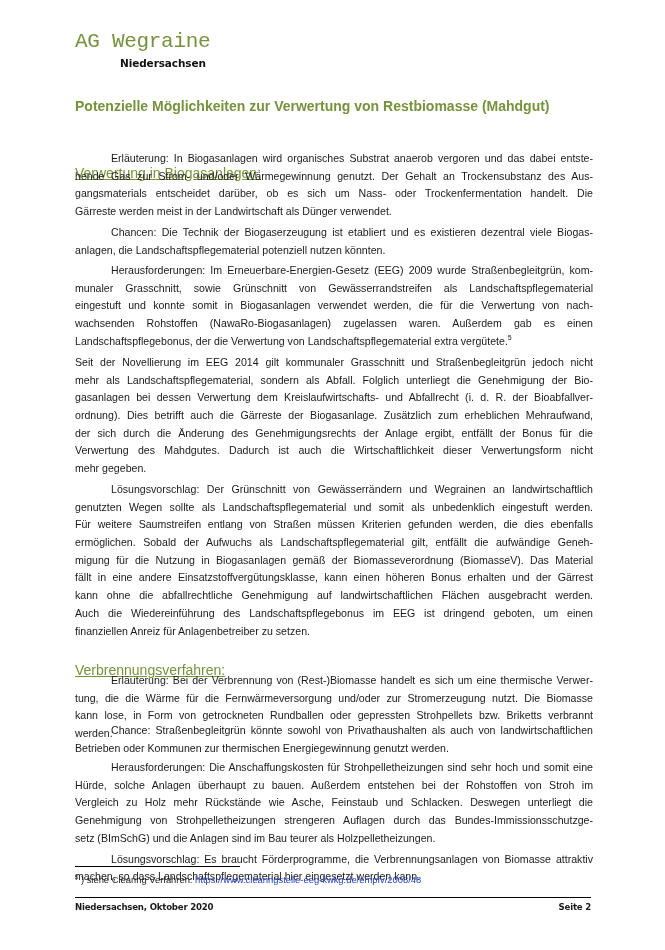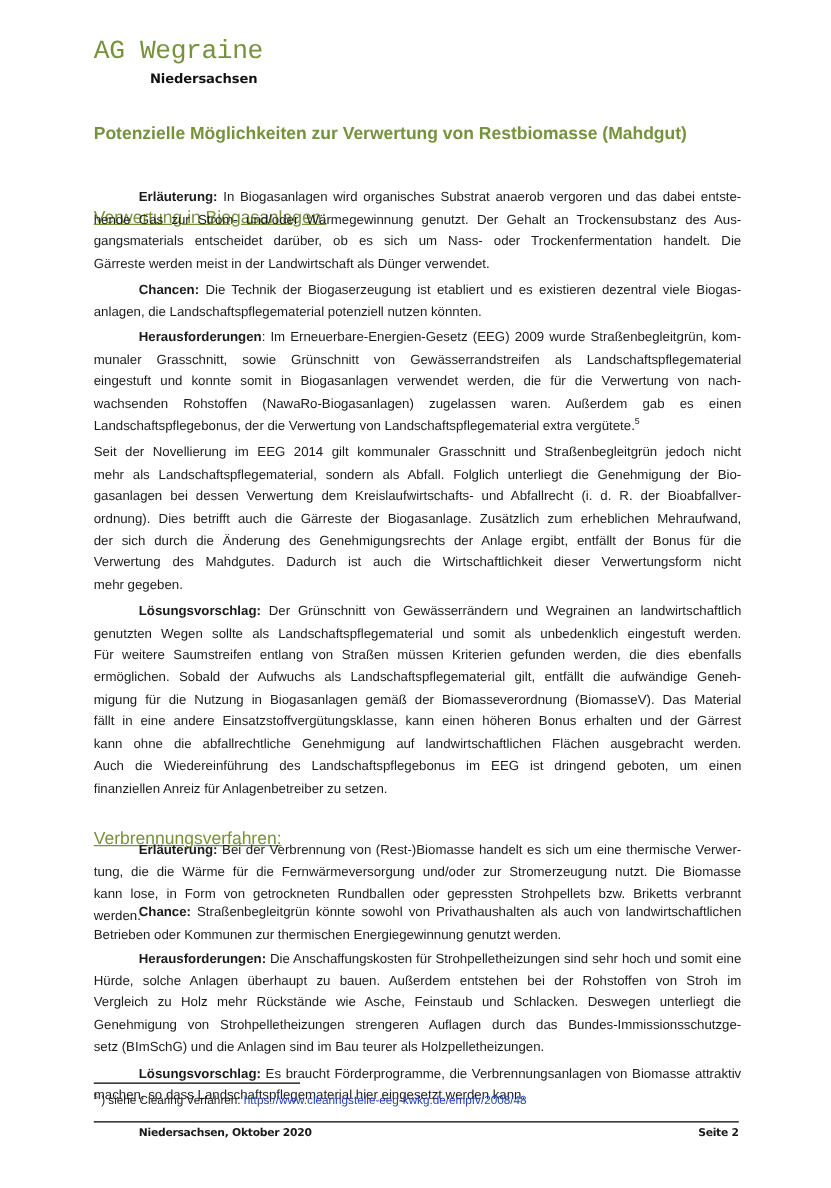--- a/index.html
+++ b/index.html
@@ -11,29 +11,29 @@
   .logo-sub { position: absolute; left: 120px; top: 57px; font-family: "DejaVu Sans", sans-serif;
               font-size: 10.5px; color: #111; font-weight: bold; line-height: 13px; letter-spacing: -0.1px; }
   .doc-title { position: absolute; left: 75px; top: 98px; font-size: 14px; font-weight: bold;
                color: #76923c; line-height: 17px; white-space: nowrap; }
   .section-heading { position: absolute; left: 75px; font-size: 14px; color: #76923c;
                      text-decoration: underline; line-height: 17px; white-space: nowrap; margin-top: 37px; }
   .para { position: absolute; left: 75px; width: 518px; font-size: 10.6px; line-height: 17.7px; }
   .line { display: block; white-space: nowrap; height: 17.7px; text-align: justify;
           text-align-last: justify; }
   .line.last { text-align-last: left; }
-  .lbl { font-weight: bold; padding-left: 36px; }
+  .lbl { font-weight: normal; padding-left: 36px; }
   .sup { font-size: 7px; vertical-align: super; line-height: 0; }
   .fn-sep { position: absolute; left: 75px; top: 866px; width: 165px; height: 0; border-top: 1px solid #000; }
   .footnote { position: absolute; left: 75px; top: 874px; font-size: 9.4px; line-height: 12px; white-space: nowrap; }
   .footnote a { color: #1f3fbf; }
   .fn-sup { font-size: 6px; vertical-align: super; line-height: 0; }
   .footer-rule { position: absolute; left: 75px; top: 897px; width: 516px; height: 0; border-top: 1px solid #000; }
   .footer-left { position: absolute; left: 75px; top: 901px; font-family: "DejaVu Sans", sans-serif;
-                 font-size: 8.6px; font-weight: bold; line-height: 12px; letter-spacing: -0.2px; margin-left: 36px; }
+                 font-size: 8.6px; font-weight: bold; line-height: 12px; letter-spacing: -0.2px; }
   .footer-right { position: absolute; right: 74px; top: 901px; font-family: "DejaVu Sans", sans-serif;
                   font-size: 8.6px; font-weight: bold; line-height: 12px; letter-spacing: -0.2px; }
 </style>
 </head>
 <body>
 
 <div class="page">
 
   <div class="logo-title">AG Wegraine</div>
   <div class="logo-sub">Niedersachsen</div>

